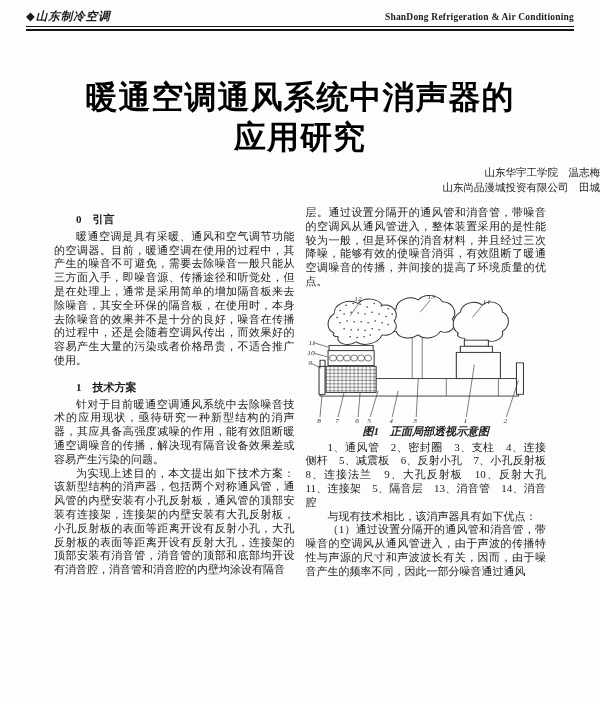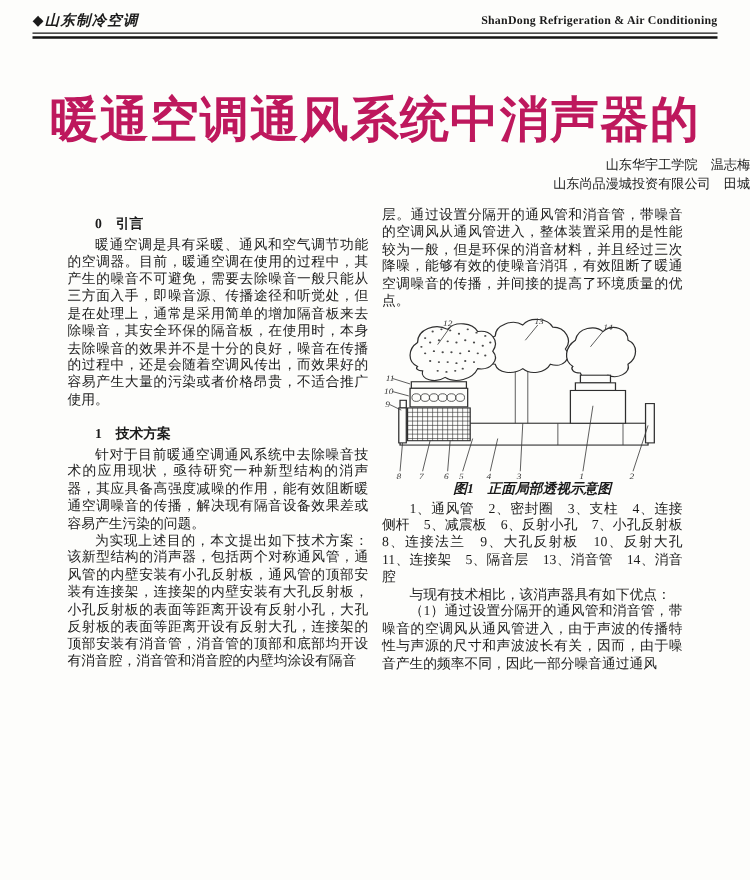--- a/index.html
+++ b/index.html
@@ -8,21 +8,21 @@
     background:#fdfdfb;color:#1b1b1b;overflow:hidden;
     font-family:"Liberation Serif","DejaVu Serif",serif;
   }
   
   .hdr{display:flex;justify-content:space-between;align-items:center;margin:9px 26px 0;gap:36px;}
   .hdr-left{font-size:11.5px;font-weight:bold;font-style:italic;letter-spacing:1px;}
   .hdr-right{font-size:9.5px;font-weight:bold;letter-spacing:.2px;}
   .rule-thin{margin:2px 26px 0;border-top:1.3px solid #141414;}
   .rule-thick{margin:2px 26px 0;border-top:2.8px solid #141414;}
   
-  .title{margin:46px 40px 0;text-align:center;font-weight:bold;font-size:39px;line-height:40px;letter-spacing:1px;color:#be185d;}
+  .title{margin:46px 40px 0;text-align:center;font-weight:bold;font-size:32px;line-height:40px;letter-spacing:1px;color:#000000;}
   .authors{margin-top:9px;text-align:right;font-size:10.5px;line-height:14.5px;}
   
   .abstract{margin:15px 54px 0;font-size:11px;line-height:15px;text-align:justify;}
   .abstract p{margin:0;text-indent:2em;}
   .b{font-weight:bold;}
   
   .columns{display:flex;gap:11px;margin:11px 54px 0;}
   .col{flex:1;min-width:0;font-size:11px;line-height:13.8px;text-align:justify;}
   .col p{margin:0;text-indent:2em;}
   .col p.cont{text-indent:0;}
@@ -45,20 +45,21 @@
 
   <div class="hdr">
     <span class="hdr-left">◆山东制冷空调</span>
     <span class="hdr-right">ShanDong Refrigeration &amp; Air Conditioning</span>
   </div>
   <div class="rule-thin"></div>
   <div class="rule-thick"></div>
 
   <div class="title">
     <div>暖通空调通风系统中消声器的</div>
+    <div>应用研究</div>
   </div>
 
   <div class="authors">
     <div>山东华宇工学院　温志梅</div>
     <div>山东尚品漫城投资有限公司　田城</div>
   </div>
 
 
   <div class="columns">
 

